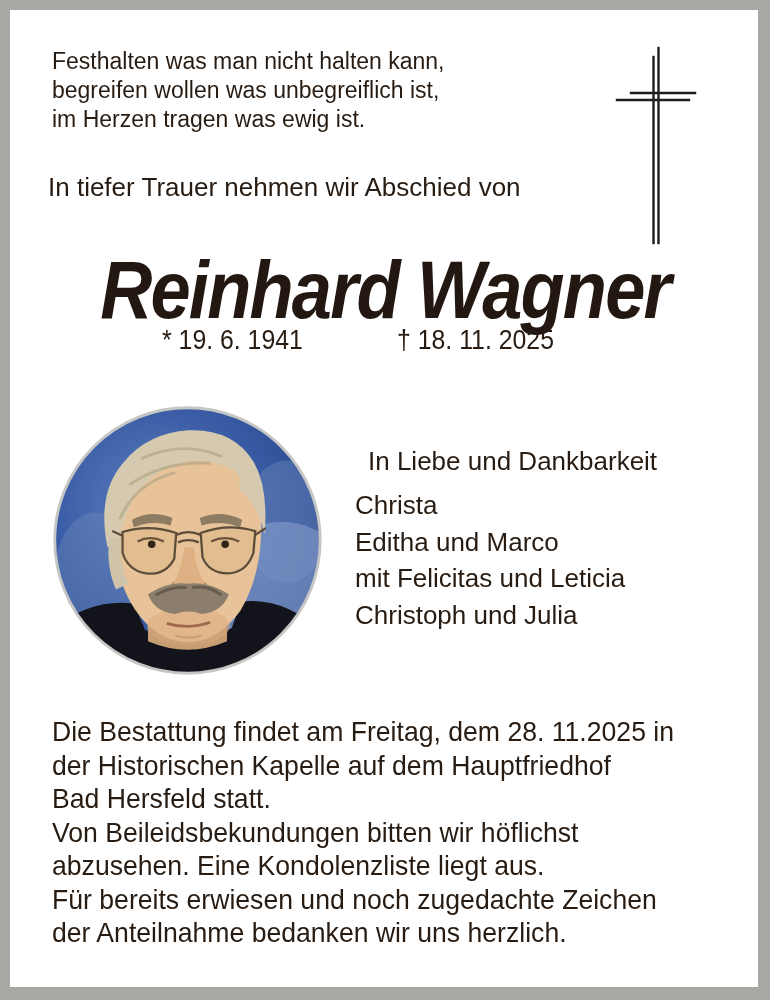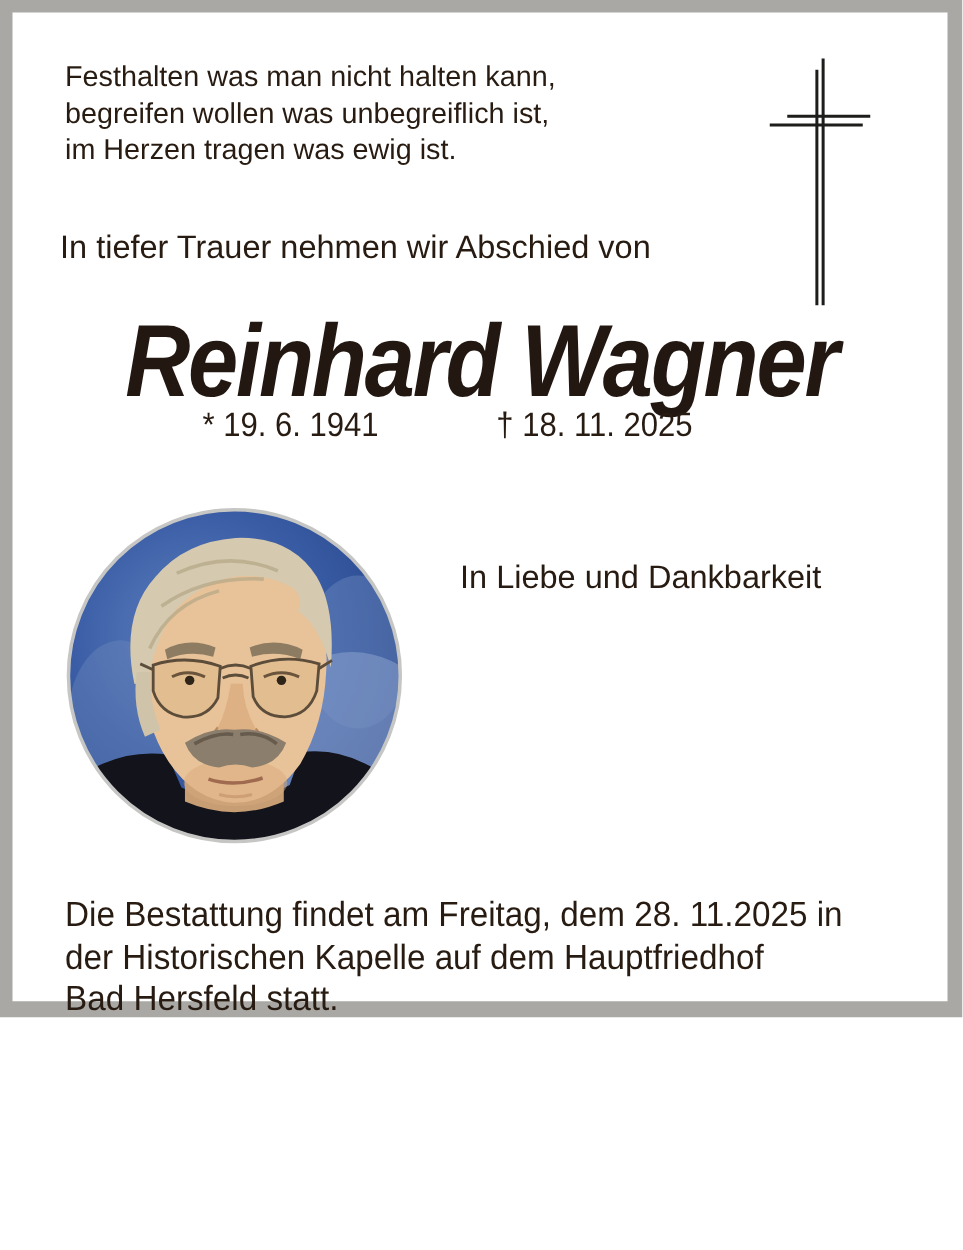--- a/index.html
+++ b/index.html
@@ -1,35 +1,35 @@
 <!DOCTYPE html>
 <html><head>
 <meta charset="utf-8">
 <style>
   html,body { margin:0; padding:0; background:#ffffff; }
   .page {
     position:relative;
-    width:770px; height:814px;
+    width:770px; height:1000px;
     background:#a9a8a5;
     font-family:"Liberation Sans", sans-serif;
     color:#281c12;
     overflow:hidden;
   }
   .inner {
     position:absolute; left:10px; top:10px; right:12px; bottom:13px;
     background:#ffffff;
   }
   .poem {
     position:absolute; left:52px; top:47px;
     font-size:23px; line-height:29px;
     white-space:pre-line;
   }
   .cross-icon { position:absolute; left:600px; top:42px; }
   .intro {
-    position:absolute; left:48px; top:182px;
+    position:absolute; left:48px; top:172px;
     font-size:26px;
     text-align:right;
   }
   .deceased-name {
     position:absolute; left:0; top:249px; width:770px;
     text-align:center;
     font-size:82px; font-weight:bold; font-style:italic;
     line-height:1; letter-spacing:-2px;
     transform:scaleX(0.88);
     color:#231811;
@@ -145,20 +145,24 @@
 
         <path d="M123 233 Q 145 240 169 232" stroke="#a06a50" stroke-width="3" fill="none"></path>
         <path d="M132 246 Q 146 250 160 246" stroke="#c99a6e" stroke-width="2.5" fill="none" opacity="0.8"></path>
       </g>
       <circle cx="145" cy="145" r="141" fill="none" stroke="#c6c6c4" stroke-width="3"></circle>
     </svg>
   </div>
 
   <div class="dedication">In Liebe und Dankbarkeit</div>
 
+  <div class="family">Christa
+Editha und Marco
+mit Felicitas und Leticia
+Christoph und Julia</div>
 
   <div class="details">Die Bestattung findet am Freitag, dem 28. 11.2025 in
 der Historischen Kapelle auf dem Hauptfriedhof
 Bad Hersfeld statt.
 Von Beileidsbekundungen bitten wir höflichst
 abzusehen. Eine Kondolenzliste liegt aus.
 Für bereits erwiesen und noch zugedachte Zeichen
 der Anteilnahme bedanken wir uns herzlich.</div>
 </div>
 

